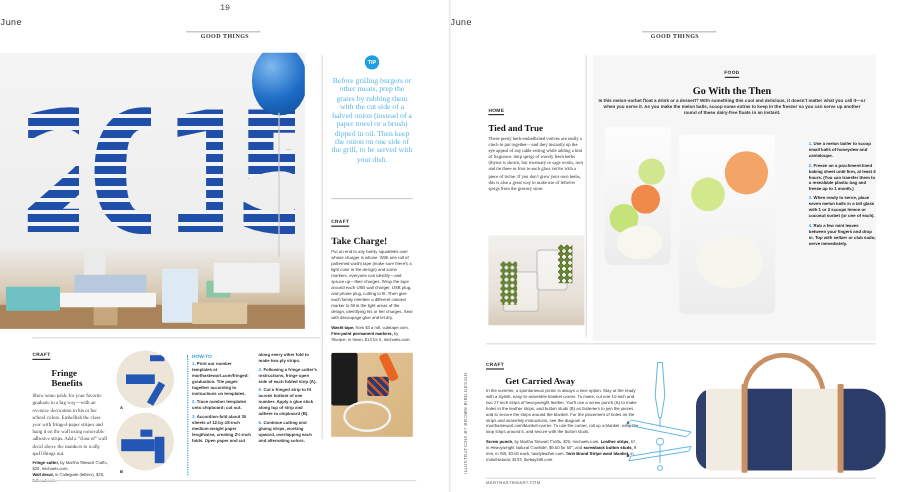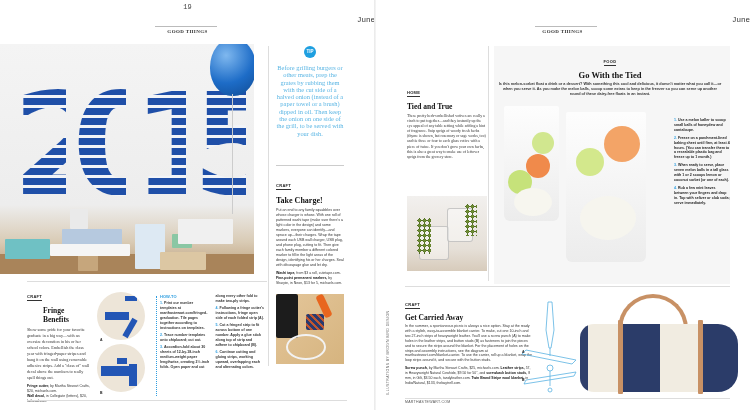--- a/index.html
+++ b/index.html
@@ -3,21 +3,21 @@
 <meta charset="utf-8">
 <style>
   *{box-sizing:border-box;margin:0;padding:0}
   html,body{width:750px;height:410px;overflow:hidden;background:#fff}
   body{position:relative;font-family:"Liberation Sans",sans-serif;color:#222}
   .page{position:absolute;top:0;height:410px;background:#fff}
   .page.left{left:0;width:375px}
   .page.right{left:375px;width:375px}
   .gutter{position:absolute;left:374px;top:0;width:2px;height:410px;background:linear-gradient(90deg,#e8e8e8,#f6f6f6)}
   .folio{position:absolute;top:3px;width:100%;text-align:center;font-family:"Liberation Mono",monospace;font-size:7px;color:#444}
-  .month{position:absolute;top:16px;width:100%;text-align:right;font-family:"Liberation Mono",monospace;font-size:7.5px;color:#333}
+  .month{position:absolute;top:16px;width:100%;text-align:left;font-family:"Liberation Mono",monospace;font-size:7.5px;color:#333}
   .month-rule{position:absolute;top:26px;left:155px;width:62px;height:1px;background:#bbb}
   .right .month-rule{left:160px}
   .section{position:absolute;top:29px;width:100%;text-align:center;font-family:"Liberation Serif",serif;font-weight:bold;font-size:5px;letter-spacing:.4px;color:#333}
   .kicker{font-size:4px;font-weight:bold;letter-spacing:.3px;color:#222;border-bottom:1px solid #333;display:inline-block;padding-bottom:1px}
   .body-text{font-family:"Liberation Serif",serif;font-size:4.2px;line-height:6px;color:#333}
   .sans-small{font-size:3.8px;line-height:5.5px;color:#333}
   .credits{font-size:3.5px;line-height:5px;color:#333}
   .credits b{color:#111}
   
   .hero{position:absolute;left:0;top:44px;width:254px;height:230px;background:linear-gradient(180deg,#f4f4f4 0%,#ededed 70%,#d9cbb5 86%,#b99a72 100%);overflow:hidden}
@@ -61,21 +61,21 @@
   .float-box{position:absolute;left:494px;top:46px;width:236px;height:238px;background:#f6f6f6}
   .float-head{position:absolute;left:498px;top:49px;width:224px;text-align:center}
   .float-head h2{font-family:"Liberation Serif",serif;font-size:8.5px;font-weight:bold;margin:3px 0 2px;color:#111}
   .float-head p{font-size:3.8px;line-height:5px;font-weight:bold;color:#333}
   .glass{position:absolute;border-radius:2px 2px 6px 6px;background:linear-gradient(180deg,rgba(255,255,255,.8),rgba(235,235,235,.9))}
   .ball{position:absolute;border-radius:50%}
   .steps{position:absolute;left:674px;top:118px;width:56px}
   .steps p{font-size:3.6px;line-height:4.9px;color:#222;font-weight:bold;margin-bottom:3px}
   .steps p .n{color:#2e9ee0}
   .gca{position:absolute;left:405px;top:292px;width:128px}
-  .gca h2{font-family:"Liberation Serif",serif;font-size:7.5px;font-weight:bold;margin:3px 0 2px;color:#111}
+  .gca h2{font-family:"Liberation Serif",serif;font-size:7.5px;font-weight:bold;margin:3px 16px 2px;color:#111}
   .gca .sans-small{font-size:3.6px;line-height:4.9px}
   .diagram{position:absolute;left:520px;top:300px;width:60px;height:100px}
   .blanket{position:absolute;left:580px;top:290px;width:160px;height:106px;background:#fff;overflow:hidden}
   .roll{position:absolute;left:0;top:34px;width:158px;height:68px;border-radius:14px 20px 20px 14px;background:linear-gradient(90deg,#2f3f6b 0 8px,#f1ece1 8px 42px,#2b3c69 42px 80px,#f1ece1 80px 120px,#2b3c69 120px 158px)}
   .strap{position:absolute;width:5px;background:#c89165;border-radius:1px}
   .handle{position:absolute;left:38px;top:4px;width:70px;height:44px;border:4px solid #c89165;border-bottom:none;border-radius:40px 40px 0 0}
   .footer{position:absolute;left:405px;top:400px;font-size:3.5px;color:#555;letter-spacing:.3px}
   .vert-credit{position:absolute;left:386px;top:395px;transform-origin:0 0;transform:rotate(-90deg);font-size:3.5px;letter-spacing:.4px;color:#666;white-space:nowrap}
 </style>
 </head>
@@ -196,21 +196,21 @@
   <div class="ball" style="left:38px;top:86px;width:22px;height:22px;background:#d1e78f"></div>
   <div class="ball" style="left:32px;top:108px;width:24px;height:24px;background:#f08a4b"></div>
   <div class="ball" style="left:14px;top:124px;width:24px;height:24px;background:#c6e27a"></div>
   <div class="ball" style="left:20px;top:142px;width:38px;height:28px;background:#f7f6ef"></div>
   <div class="ball" style="left:110px;top:80px;width:36px;height:36px;background:#f3a467"></div>
   <div class="ball" style="left:82px;top:102px;width:28px;height:28px;background:#d3e88c"></div>
   <div class="ball" style="left:86px;top:150px;width:56px;height:44px;background:#f6f5ee"></div>
 </div>
 <div class="float-head">
   <div class="kicker">FOOD</div>
-  <h2>Go With the Tied</h2>
+  <h2>Go With the Then</h2>
   <p>Is this melon-sorbet float a drink or a dessert? With something this cool and delicious, it doesn't matter what you call it—or when you serve it. As you make the melon balls, scoop some extras to keep in the freezer so you can serve up another round of these dairy-free floats in an instant.</p>
 </div>
 <div class="steps">
   <p><span class="n">1.</span> <span>Use a melon baller to scoop small balls of honeydew and cantaloupe.</span></p>
   <p><span class="n">2.</span> <span>Freeze on a parchment-lined baking sheet until firm, at least 4 hours. (You can transfer them to a resealable plastic bag and freeze up to 1 month.)</span></p>
   <p><span class="n">3.</span> <span>When ready to serve, place seven melon balls in a tall glass with 1 or 2 scoops lemon or coconut sorbet (or one of each).</span></p>
   <p><span class="n">4.</span> <span>Rub a few mint leaves between your fingers and drop in. Top with seltzer or club soda; serve immediately.</span></p>
 </div>
 
 <div class="bottom-rule" style="left:405px;top:286px;width:325px"></div>

